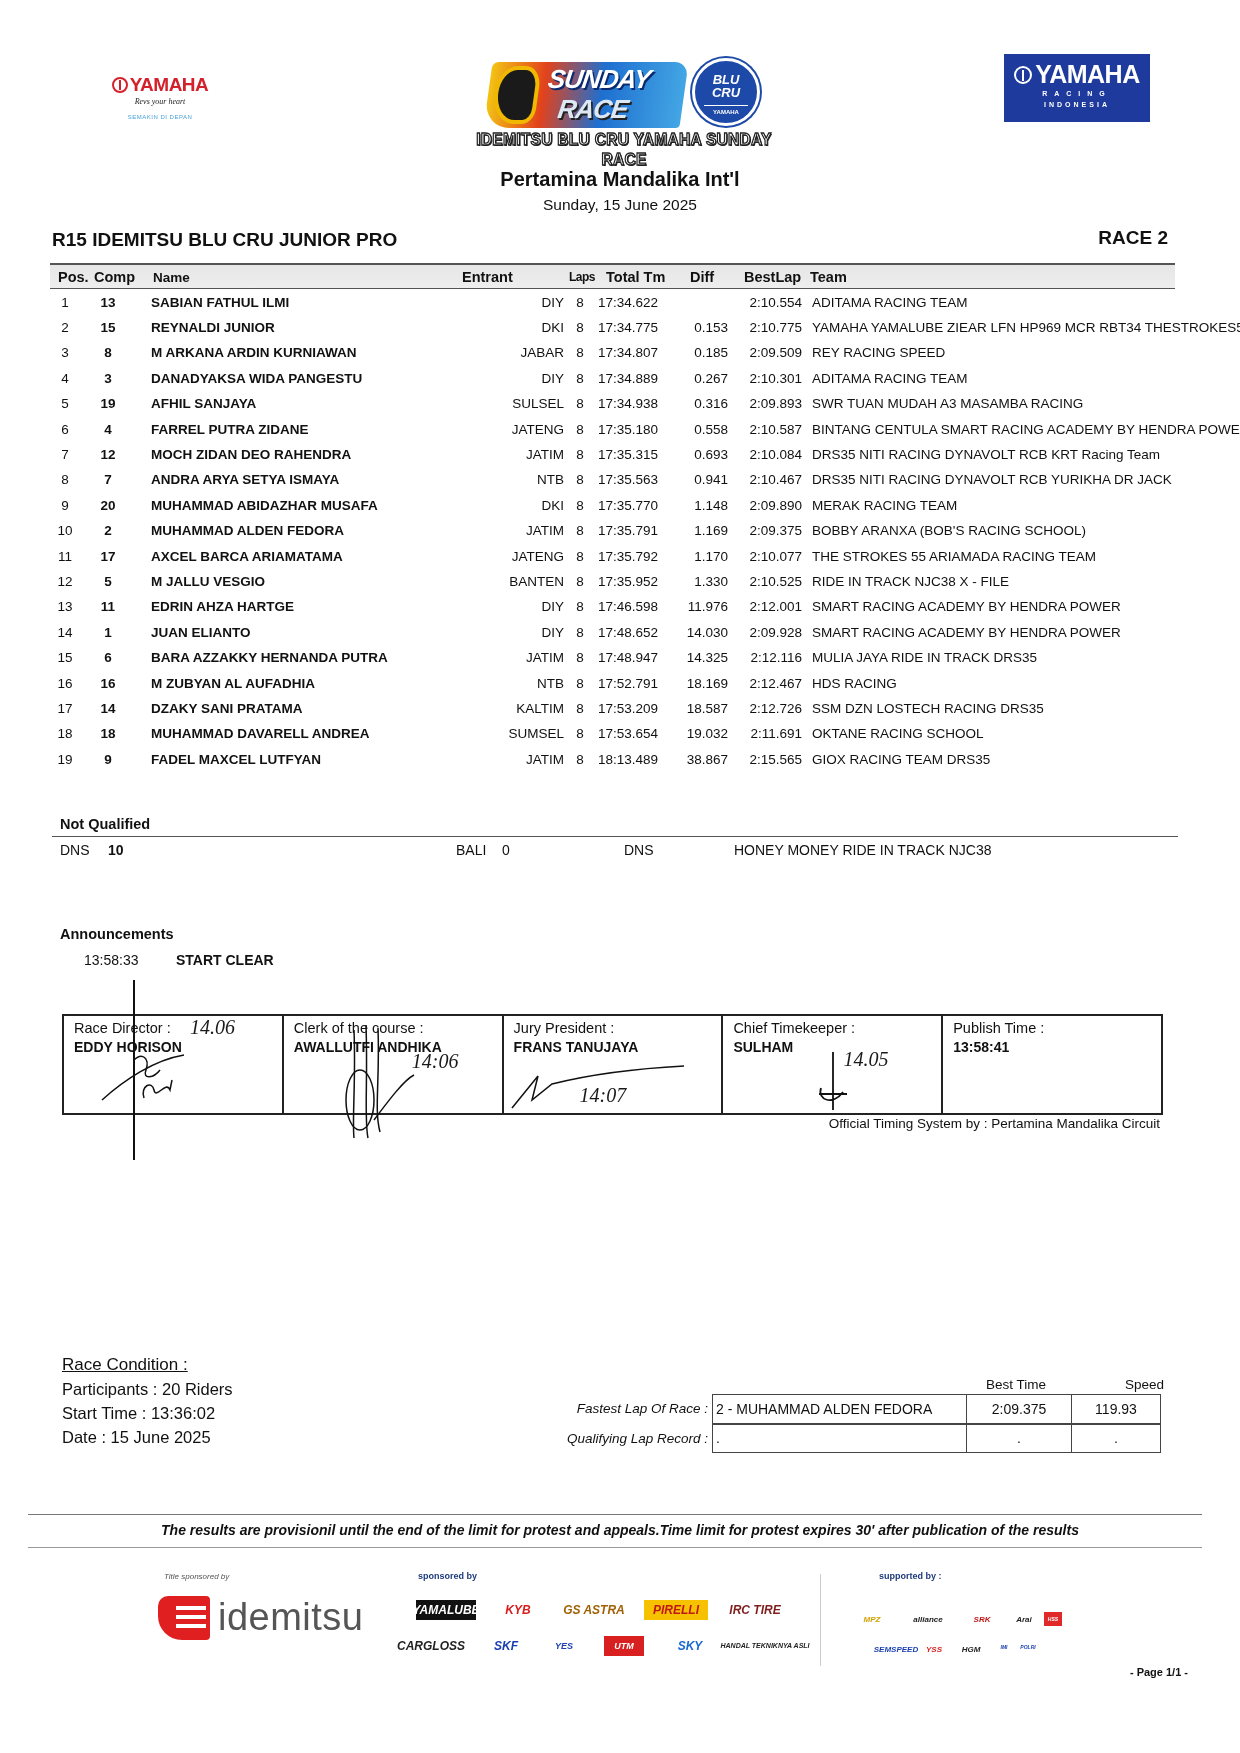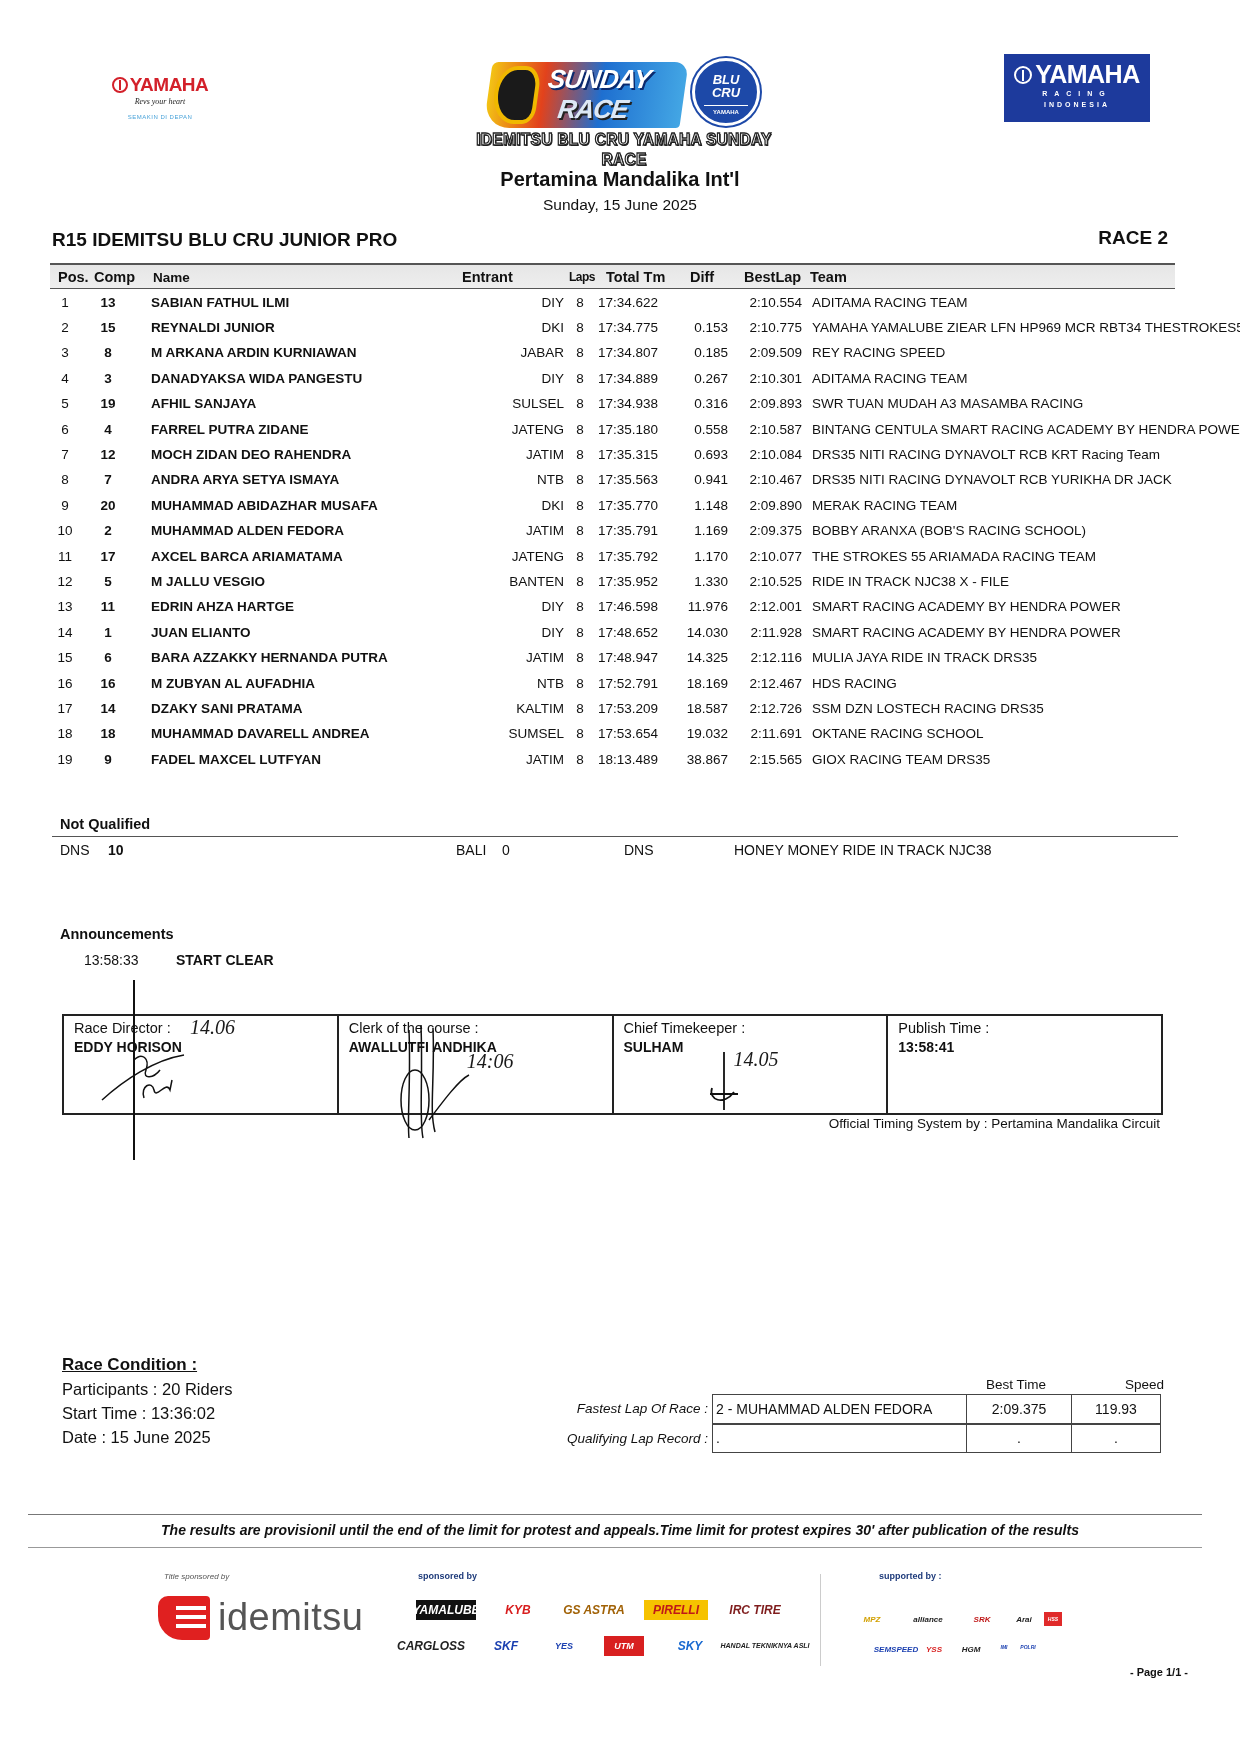--- a/index.html
+++ b/index.html
@@ -111,21 +111,21 @@
   .officials { left: 62px; top: 1014px; width: 1101px; height: 101px; border: 2px solid #222; display: flex; }
   .off-cell { flex: 1; border-right: 2px solid #222; padding: 4px 10px; position: relative; }
   .off-cell:last-child { border-right: none; }
   .off-role { font-size: 14.5px; }
   .off-name { font-size: 14px; font-weight: bold; margin-top: 3px; }
   .sig { position: absolute; font-family: "Liberation Serif", serif; font-style: italic; color: #1a1a1a; font-size: 20px; }
   .sig-svg { position: absolute; overflow: visible; }
   .timing-credit { right: 80px; top: 1116px; font-size: 13.5px; }
 
   
-  .rc-title { left: 62px; top: 1355px; font-weight: bold; font-size: 17px; text-decoration: underline; }
+  .rc-title { left: 62px; top: 1355px; font-weight: normal; font-size: 17px; text-decoration: underline; }
   .rc-line { left: 62px; font-size: 16.5px; }
 
   .fl-head-best { left: 986px; top: 1377px; font-size: 13.5px; }
   .fl-head-speed { left: 1096px; top: 1377px; font-size: 13.5px; margin-left: 29px; }
   .fl-label { font-style: italic; font-size: 13.5px; text-align: right; width: 200px; }
   .fl-table { left: 712px; top: 1394px; width: 449px; border-collapse: collapse; font-size: 14px; }
   .fl-table td { border: 1.5px solid #444; height: 29px; padding: 0 3px; }
   .fl-table td.n { width: 254px; }
   .fl-table td.b { width: 105px; text-align: center; }
   .fl-table td.s { text-align: center; }
@@ -346,21 +346,21 @@
         <span class="c c-team">SMART RACING ACADEMY BY HENDRA POWER</span>
       </div>
       <div class="row">
         <span class="c c-pos">14</span>
         <span class="c c-comp">1</span>
         <span class="c c-name">JUAN ELIANTO</span>
         <span class="c c-ent">DIY</span>
         <span class="c c-laps">8</span>
         <span class="c c-tot">17:48.652</span>
         <span class="c c-diff">14.030</span>
-        <span class="c c-best">2:11.928</span>
+        <span class="c c-best">2:09.928</span>
         <span class="c c-team">SMART RACING ACADEMY BY HENDRA POWER</span>
       </div>
       <div class="row">
         <span class="c c-pos">15</span>
         <span class="c c-comp">6</span>
         <span class="c c-name">BARA AZZAKKY HERNANDA PUTRA</span>
         <span class="c c-ent">JATIM</span>
         <span class="c c-laps">8</span>
         <span class="c c-tot">17:48.947</span>
         <span class="c c-diff">14.325</span>
@@ -441,20 +441,28 @@
     </svg>
   </div>
   <div class="off-cell">
     <div class="off-role">Clerk of the course :</div>
     <div class="off-name">AWALLUTFI ANDHIKA</div>
     <div class="sig" style="left:128px; top:34px;">14:06</div>
     <svg class="sig-svg" style="left:50px; top:4px;" width="90" height="120">
       <path d="M20 10 C22 60 18 100 20 118 M32 5 C34 60 30 100 34 118 M44 8 C46 60 40 90 46 112" stroke="#111" stroke-width="1.5" fill="none"></path>
       <ellipse cx="26" cy="80" rx="14" ry="30" stroke="#111" stroke-width="1.5" fill="none"></ellipse>
       <path d="M40 100 C55 80 70 60 80 55" stroke="#111" stroke-width="1.5" fill="none"></path>
+    </svg>
+  </div>
+  <div class="off-cell">
+    <div class="off-role">Jury President :</div>
+    <div class="off-name">FRANS TANUJAYA</div>
+    <div class="sig" style="left:76px; top:68px;">14:07</div>
+    <svg class="sig-svg" style="left:4px; top:40px;" width="180" height="60">
+      <path d="M4 52 L30 20 L24 44 L44 28 C60 24 100 14 176 10" stroke="#111" stroke-width="1.5" fill="none"></path>
     </svg>
   </div>
   <div class="off-cell">
     <div class="off-role">Chief Timekeeper :</div>
     <div class="off-name">SULHAM</div>
     <div class="sig" style="left:120px; top:32px;">14.05</div>
     <svg class="sig-svg" style="left:90px; top:36px;" width="40" height="60">
       <path d="M20 0 L20 58 M8 36 C4 48 20 54 30 40 M6 42 L34 42" stroke="#111" stroke-width="1.8" fill="none"></path>
     </svg>
   </div>

